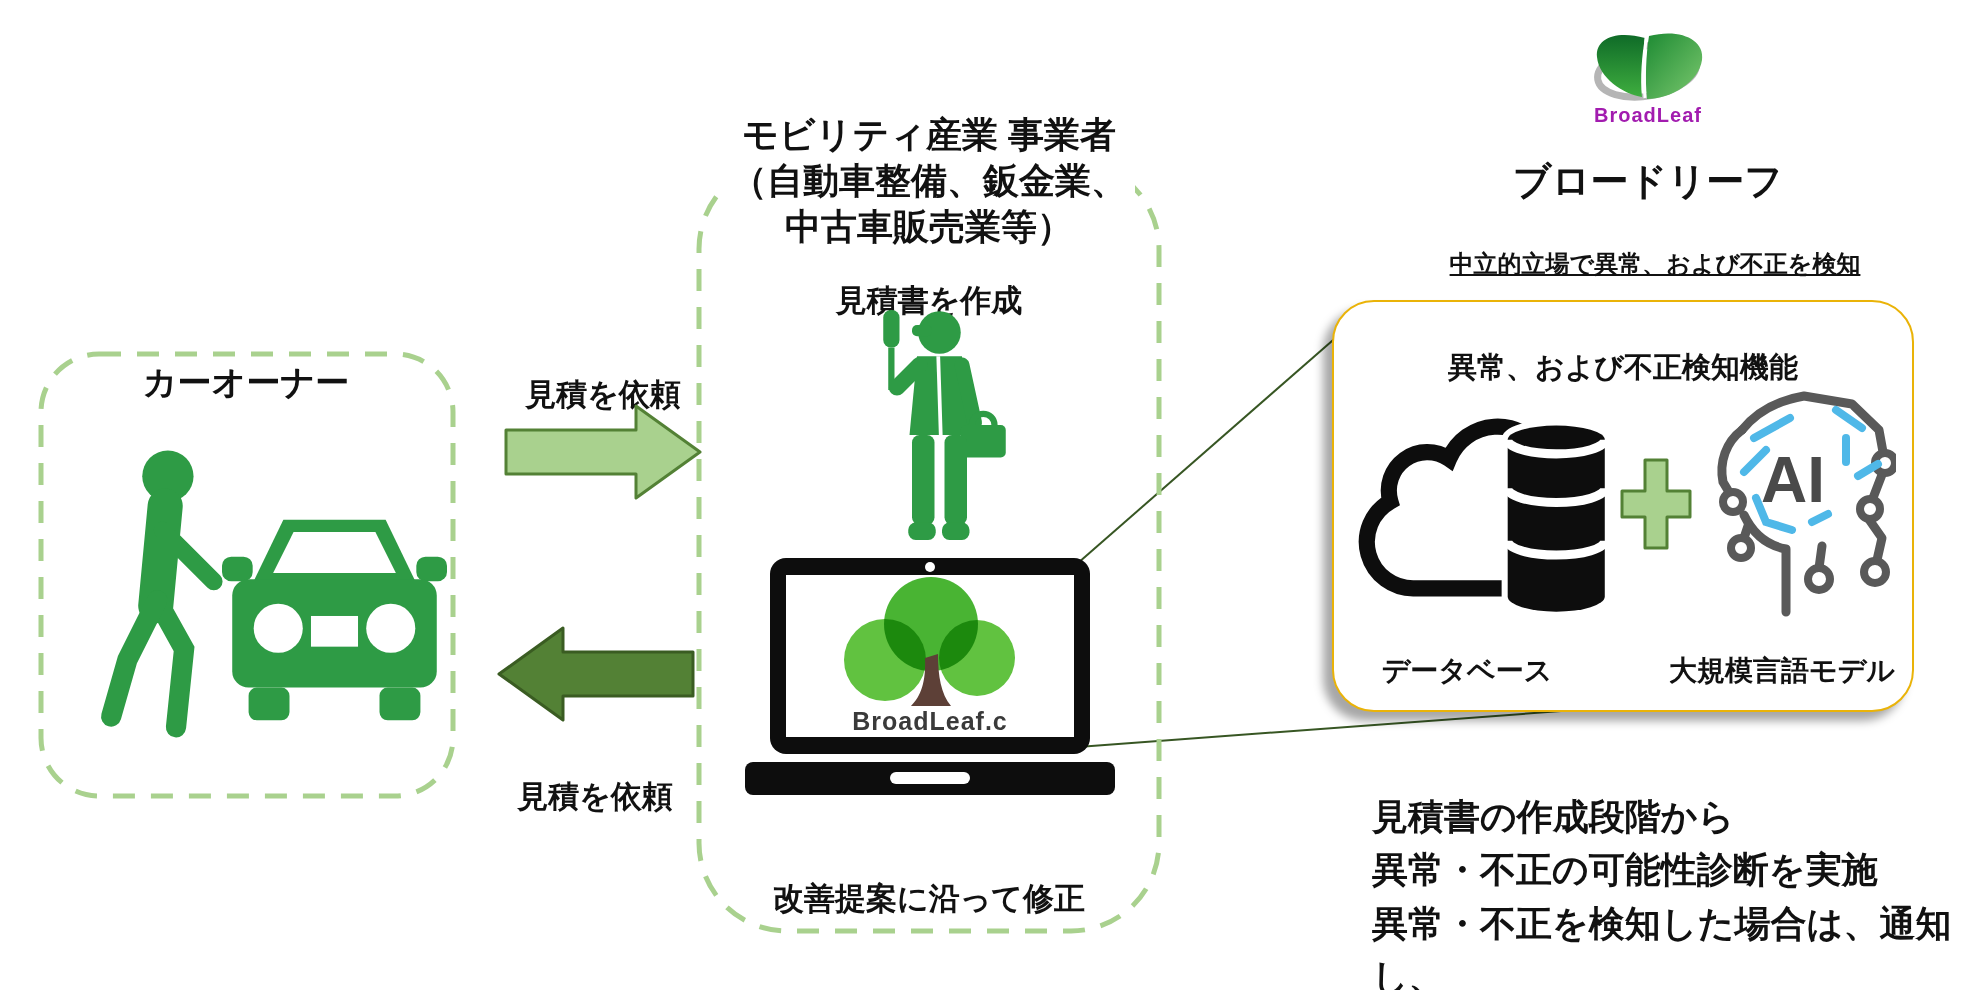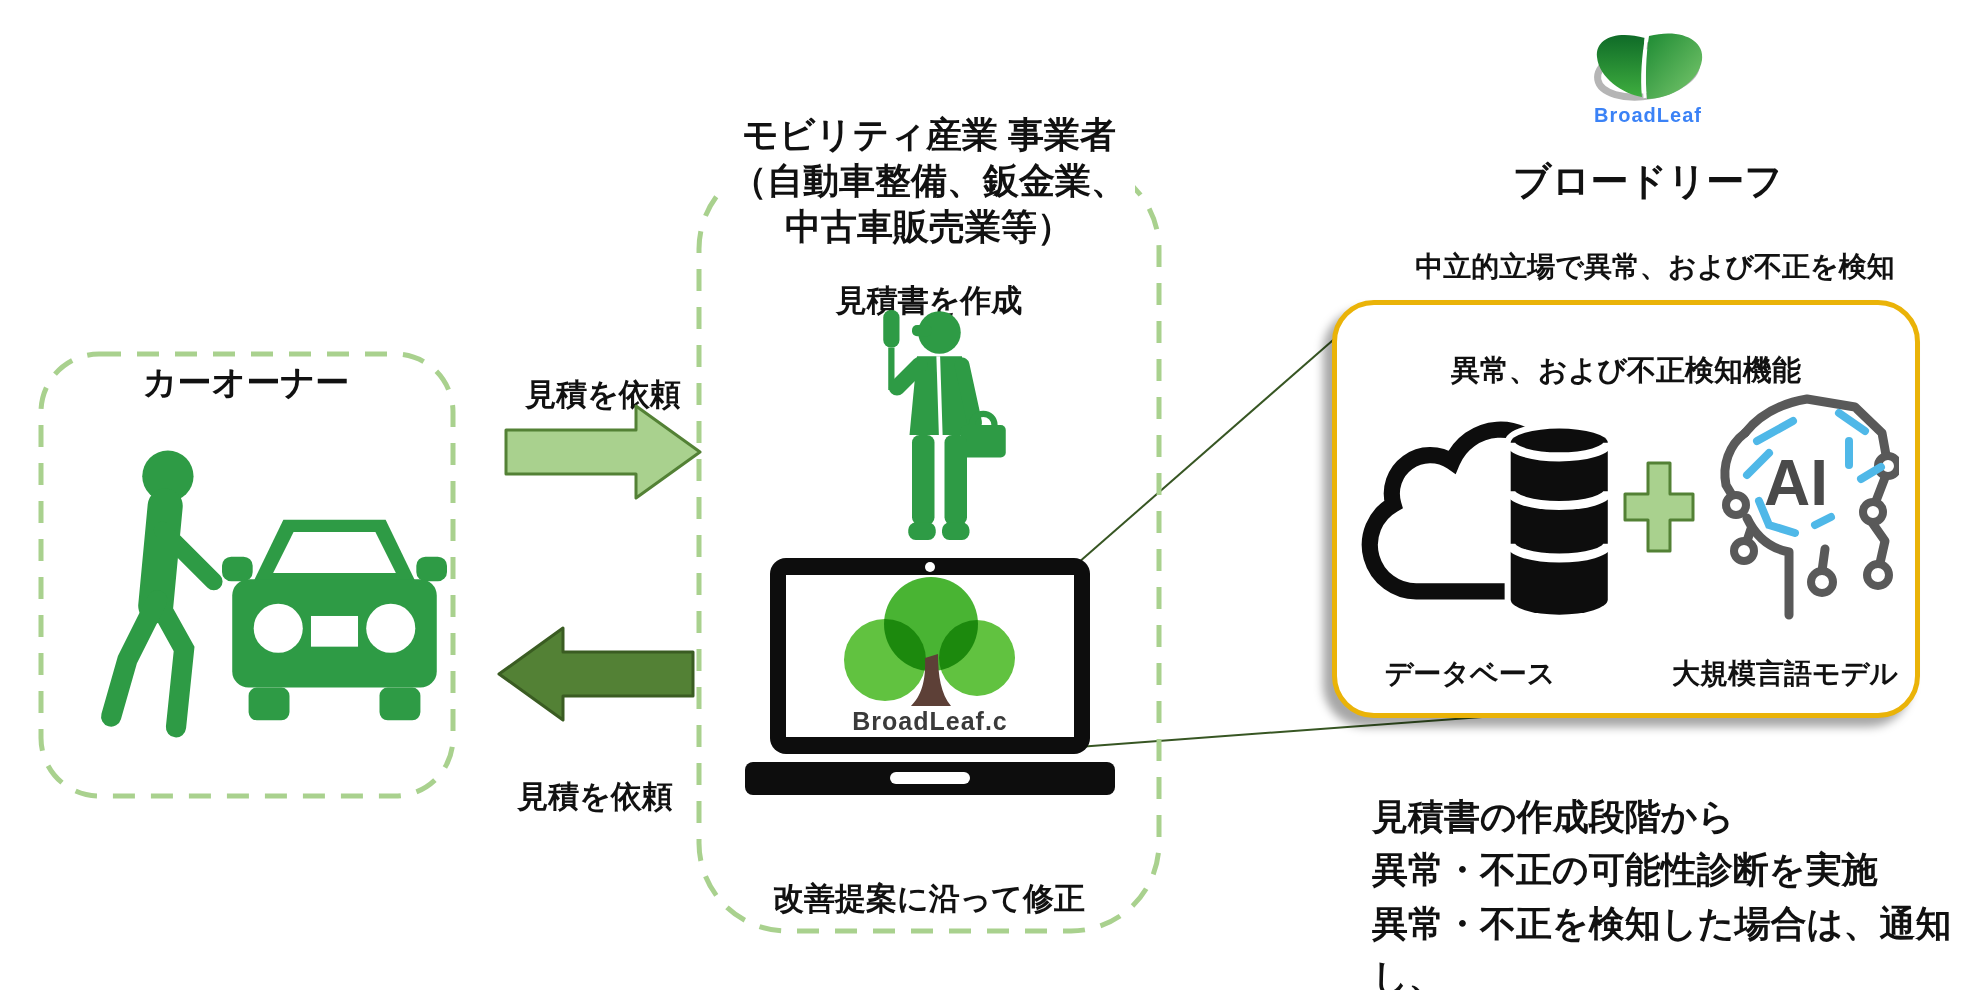--- a/index.html
+++ b/index.html
@@ -8,27 +8,27 @@
   .abs{position:absolute;}
   .jp{font-weight:bold;color:#111;margin-top:28px;}
   .center{text-align:center;}
   .whitebg{background:#fff;}
   
   .boxsvg{position:absolute;z-index:2;}
   .label-lg{font-size:36px;line-height:1.28;}
   .label-md{font-size:31px;}
   .label-title{font-size:34px;}
   .bl-name{font-size:38px;}
-  .bl-sub{font-size:28px;}
+  .bl-sub{font-size:24px;text-decoration:underline;}
   .det-title{font-size:29px;}
   .det-label{font-size:28px;}
   .note{font-size:36px;line-height:1.48;}
-  .logo-word{font-size:20px;font-weight:bold;color:#3b82f6;letter-spacing:1px;}
+  .logo-word{font-size:20px;font-weight:bold;color:#a21caf;letter-spacing:1px;}
   .det-box{position:absolute;left:1332px;top:300px;width:578px;height:408px;
-    border:5px solid #eab308;border-radius:42px;background:#fff;z-index:4;
+    border:2px solid #eab308;border-radius:42px;background:#fff;z-index:4;
     box-shadow:-9px 9px 10px rgba(0,0,0,0.35);}
   svg text{font-family:"Liberation Sans","DejaVu Sans",sans-serif;}
 </style>
 </head>
 <body>
 
 <div id="canvas">
 
   <svg class="abs" style="left:0;top:0;z-index:1;" width="1982" height="990">
     <line x1="1078" y1="563" x2="1340" y2="334" stroke="#375623" stroke-width="2"></line>

